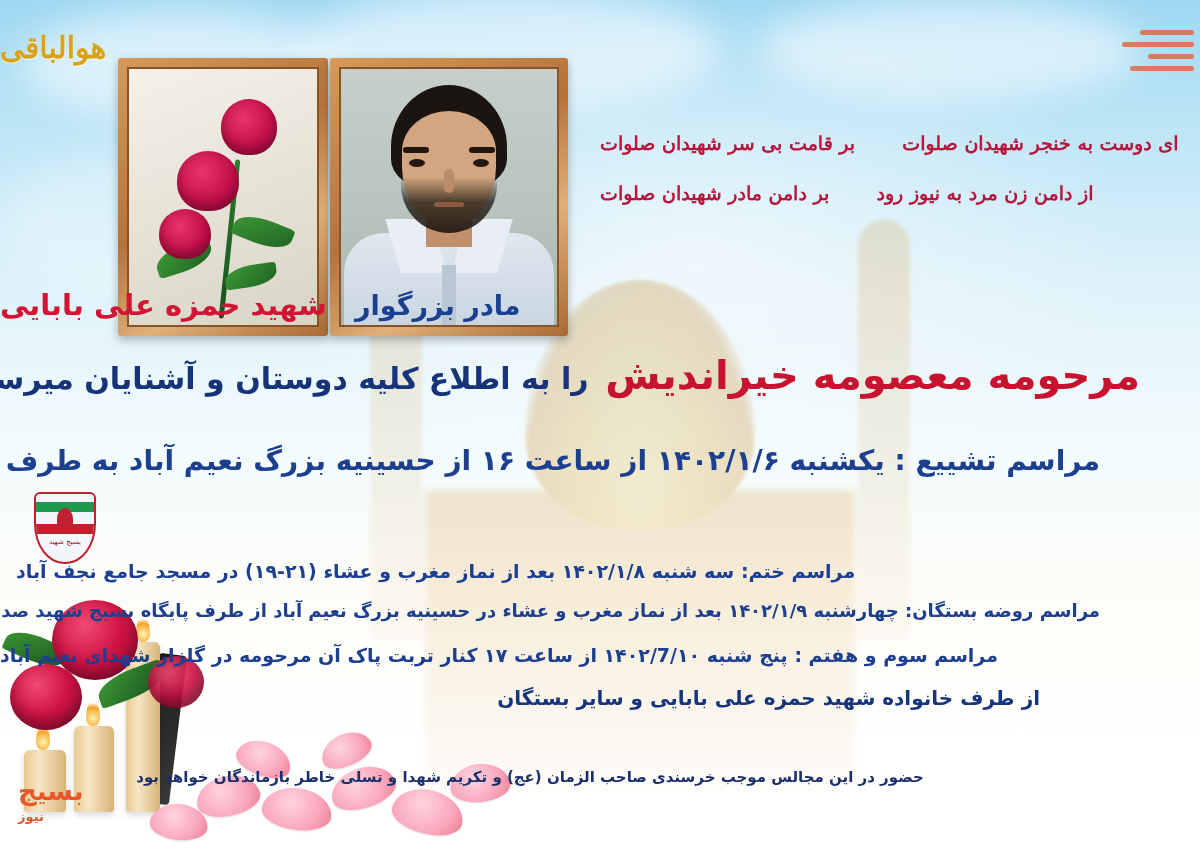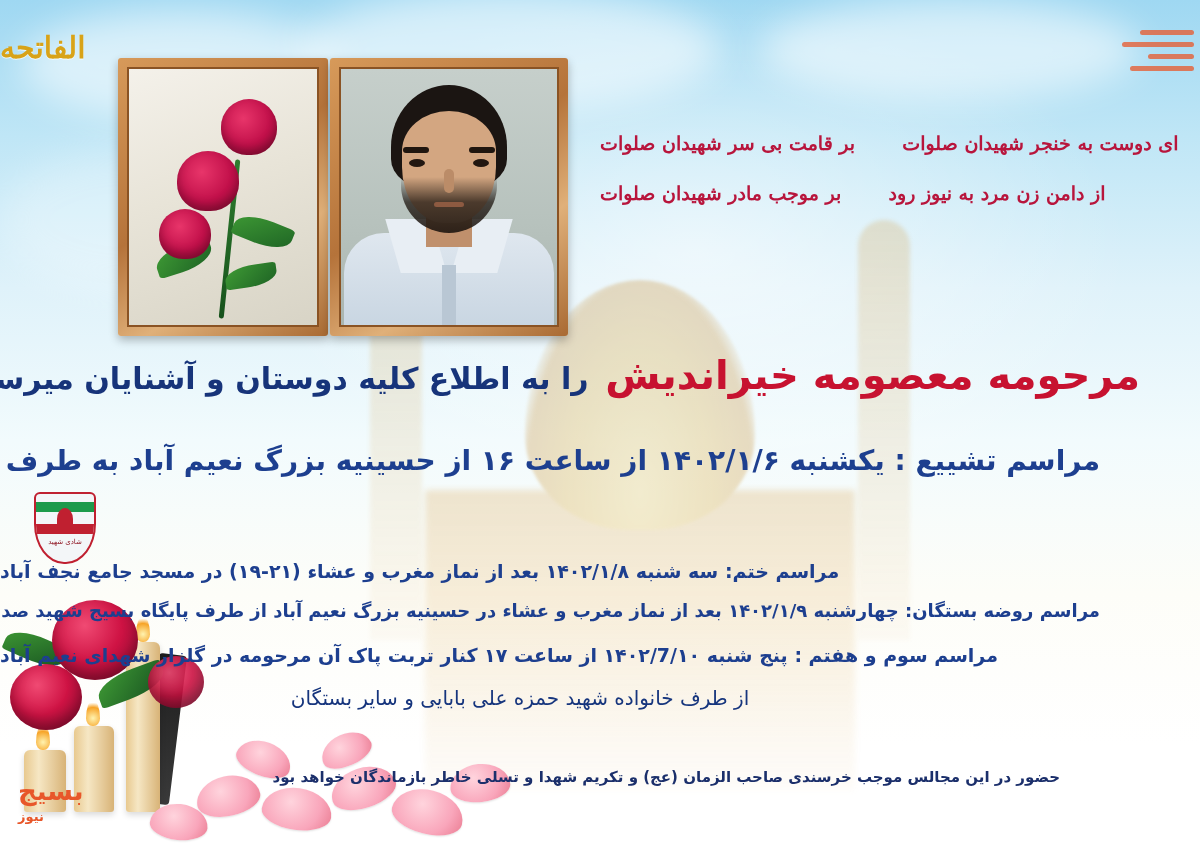--- a/index.html
+++ b/index.html
@@ -264,41 +264,41 @@
 
   .ev {
     left: 0; right: 100px;
     text-align: left;
     color: #1d3f8f;
     font-size: 20px;
     font-weight: 700;
   }
   .ev-1 { top: 444px; font-size: 28px; }
   .ev-2 { top: 520px; font-size: 19px; }
-  .ev-3 { top: 560px; font-size: 19px; }
+  .ev-3 { top: 560px; font-size: 19px; margin-left: 16px; }
   .ev-4 { top: 600px; font-size: 18px; }
   .ev-5 { top: 644px; font-size: 19px; }
 
   .family {
     top: 686px; left: 0; right: 160px;
-    text-align: center;
+    text-align: right;
     color: #16357d;
     font-size: 20px;
-    font-weight: 400;
+    font-weight: 700;
   }
   .fateha {
     top: 722px; left: 0; right: 200px;
     text-align: left;
     color: #16357d;
     font-size: 20px;
     font-weight: 700;
   }
   .footnote {
     top: 768px; left: 0; right: 140px;
-    text-align: right;
+    text-align: center;
     color: #1b2f6b;
     font-size: 15px;
     font-weight: 600;
   }
 
   
   .emblem {
     position: absolute;
     left: 34px; top: 492px;
     width: 62px; height: 72px;
@@ -405,38 +405,43 @@
     <div class="petal" style="left:236px;bottom:72px;width:56px;height:34px;transform:rotate(20deg);"></div>
     <div class="petal" style="left:320px;bottom:82px;width:52px;height:32px;transform:rotate(-24deg);"></div>
     <div class="petal" style="left:150px;bottom:8px;width:58px;height:36px;transform:rotate(6deg);"></div>
   </div>
 
   <div class="emblem">
     <div class="shield">
       <div class="bandg"></div>
       <div class="bandr"></div>
       <div class="tulip"></div>
-      <div class="cap">شادی شهید</div>
+      <div class="cap">بسیج شهید</div>
     </div>
   </div>
 
-  <div class="txt bismillah rtl">الفاتحه</div>
+  <div class="txt bismillah rtl">هوالباقی</div>
 
   <div class="poem rtl poem-1">
     <span>ای دوست به خنجر شهیدان صلوات</span>
     <span class="gap"></span>
     <span>بر قامت بی سر شهیدان صلوات</span>
   </div>
   <div class="poem rtl poem-2">
     <span>از دامن زن مرد به نیوز رود</span>
     <span class="gap"></span>
-    <span>بر موجب مادر شهیدان صلوات</span>
-  </div>
-
-
+    <span>بر دامن مادر شهیدان صلوات</span>
+  </div>
+
+
+  <div class="txt line-mother rtl">
+    <span class="blue">مادر بزرگوار</span>
+    &nbsp;
+    <span class="red">شهید حمزه علی بابایی</span>
+  </div>
 
   <div class="txt deceased rtl">
     <span class="name">مرحومه معصومه خیراندیش</span>
     &nbsp;
     <span class="rest">را به اطلاع کلیه دوستان و آشنایان میرساند</span>
   </div>
 
   <div class="txt ev ev-1 rtl">
     <span>مراسم تشییع :</span>
     <span>یکشنبه ۱۴۰۲/۱/۶ از ساعت ۱۶ از حسینیه بزرگ نعیم آباد به طرف گلزار شهدای نعیم آباد</span>

